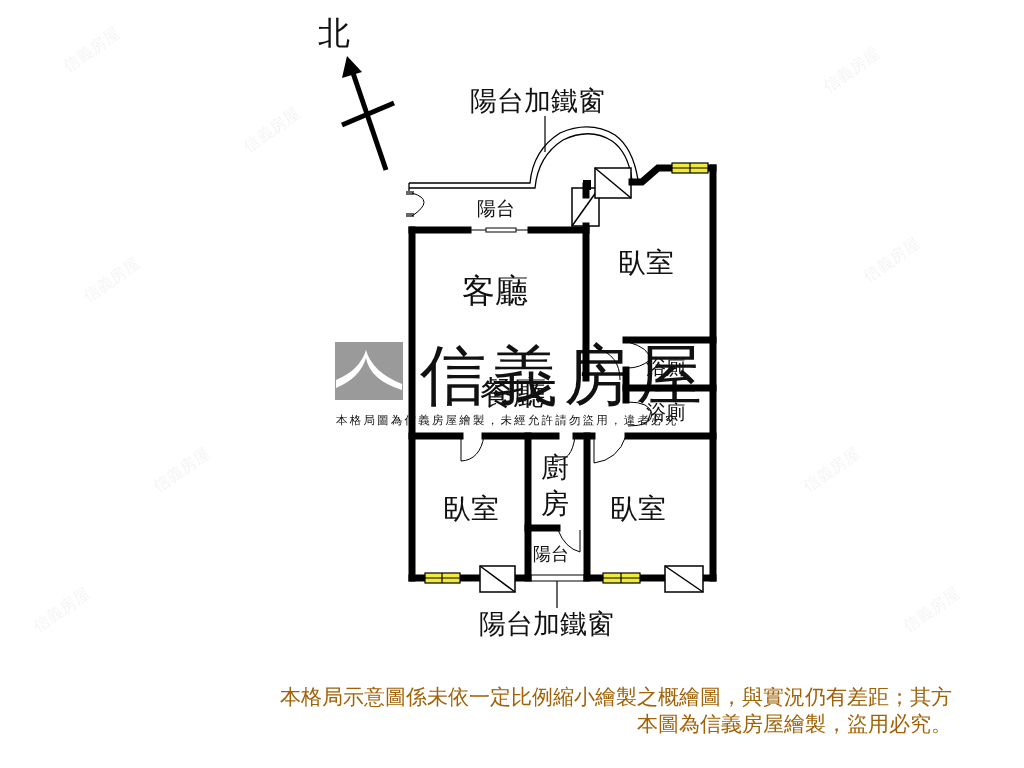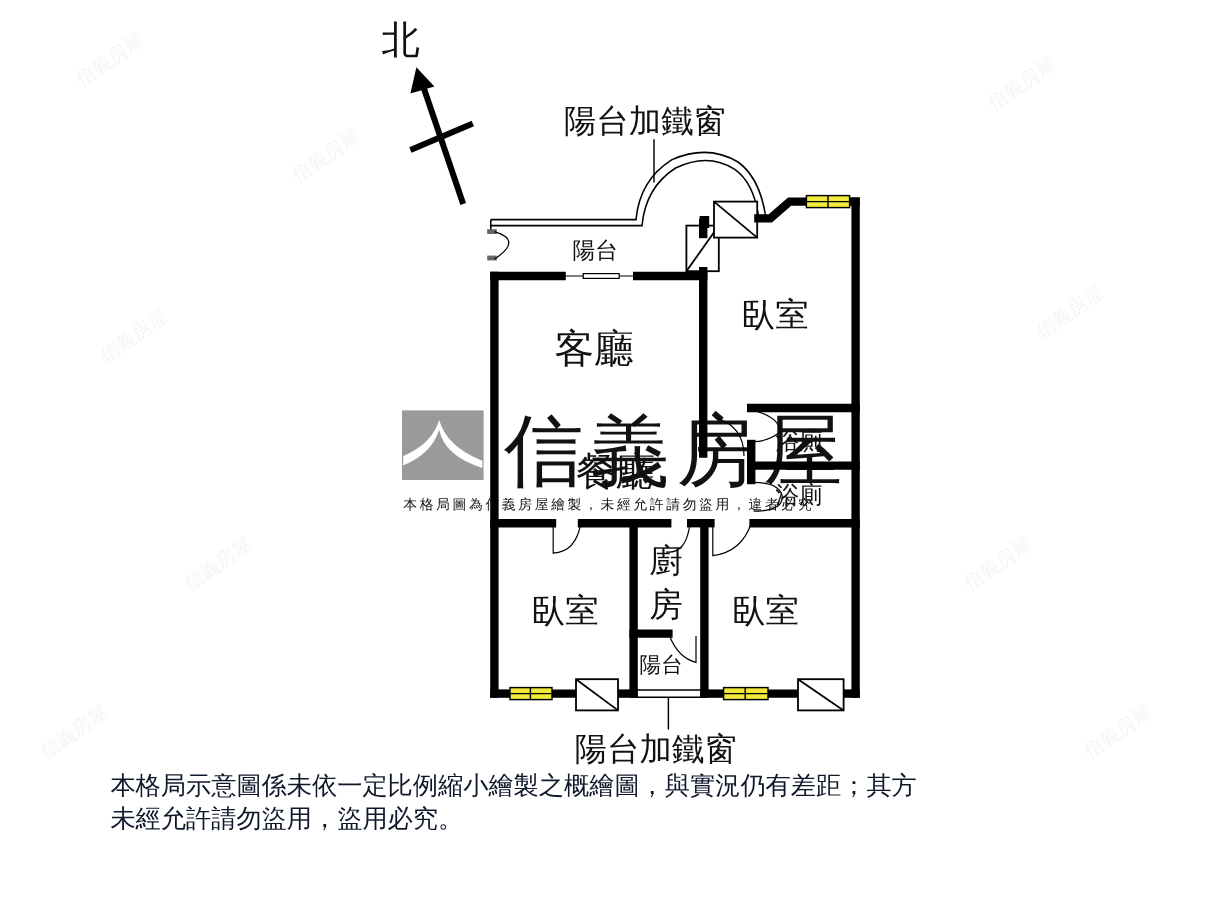--- a/index.html
+++ b/index.html
@@ -1,20 +1,20 @@
 <!DOCTYPE html>
 <html><head>
 <meta charset="utf-8">
 <style>
   html,body{margin:0;padding:0;background:#fff;}
   body{width:1024px;height:768px;position:relative;overflow:hidden;font-family:"DejaVu Sans","Liberation Sans",sans-serif;}
   .bgmark{position:absolute;font-size:16px;color:#f4f4f4;transform:rotate(-35deg);white-space:nowrap;font-family:"DejaVu Sans",sans-serif;}
   svg{position:absolute;left:0;top:0;}
   .room{font-family:"DejaVu Sans",sans-serif;fill:#111;}
-  .note{position:absolute;left:92px;top:642px;width:860px;font-size:21px;line-height:27px;color:#0f172a;font-family:"DejaVu Sans",sans-serif;}
+  .note{position:absolute;left:92px;top:684px;width:860px;font-size:21px;line-height:27px;color:#a16207;font-family:"DejaVu Sans",sans-serif;text-align:right;}
   .note div{white-space:nowrap;}
 </style>
 </head>
 <body>
 
 <div>
   <span class="bgmark" style="left:60px;top:40px">信義房屋</span>
   <span class="bgmark" style="left:240px;top:120px">信義房屋</span>
   <span class="bgmark" style="left:80px;top:270px">信義房屋</span>
   <span class="bgmark" style="left:150px;top:460px">信義房屋</span>
@@ -152,14 +152,14 @@
   <text x="541" y="477" font-size="28" class="room">廚</text>
   <text x="541" y="513" font-size="28" class="room">房</text>
   <text x="533" y="560" font-size="18" class="room">陽台</text>
   <text x="610" y="518" font-size="28" class="room">臥室</text>
 
   <text x="479" y="633" font-size="27" class="room">陽台加鐵窗</text>
 </svg>
 
 <div class="note">
   <div>本格局示意圖係未依一定比例縮小繪製之概繪圖，與實況仍有差距；其方</div>
-  <div>未經允許請勿盜用，盜用必究。</div>
+  <div>本圖為信義房屋繪製，盜用必究。</div>
 </div>
 
 </body></html>

